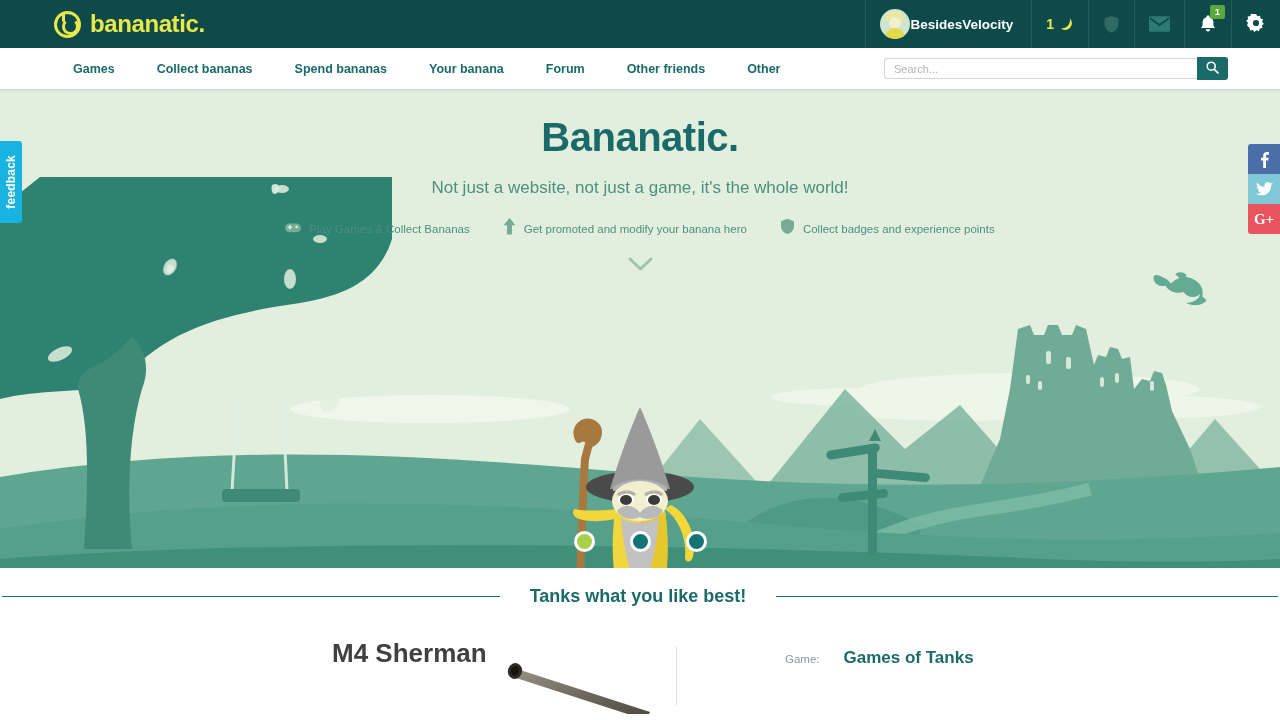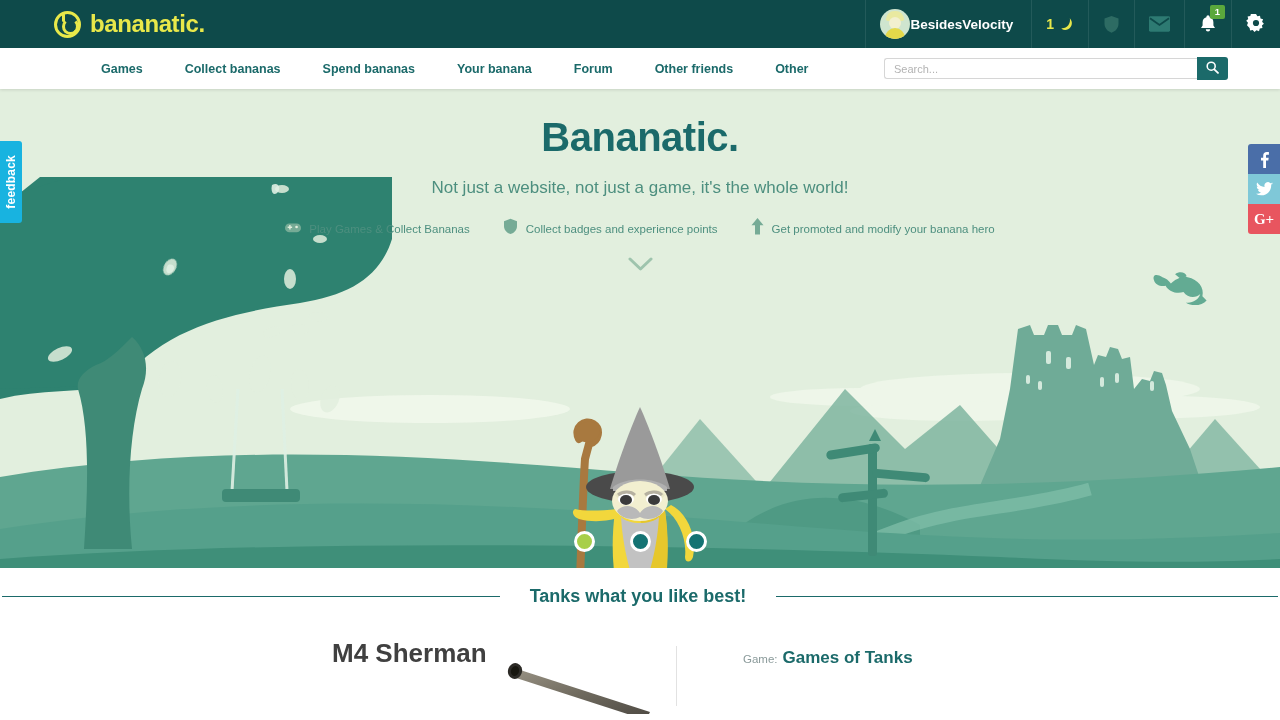--- a/index.html
+++ b/index.html
@@ -61,21 +61,21 @@
     background:#5aa83c; color:#fff; font-size:9.5px; font-weight:bold;
     border-radius:2px; display:flex; align-items:center; justify-content:center;
     padding:0 3px; line-height:1;
   }
 
   
   .navbar {
     height:41px; background:#ffffff; display:flex; align-items:center;
     box-shadow:0 1px 3px rgba(0,0,0,.12); position:relative; z-index:30;
   }
-  .nav-items { display:flex; align-items:center; padding-left:80px; gap:0; }
+  .nav-items { display:flex; align-items:center; padding-left:52px; gap:0; }
   .nav-item {
     font-size:12.5px; font-weight:bold; color:#1b6a6a; padding:0 21px;
     white-space:nowrap; cursor:pointer; text-decoration:none;
   }
 
   .search-wrap { margin-left:auto; margin-right:52px; display:flex; align-items:center; }
   .search-input {
     width:313px; height:21px; border:1px solid #d6d6d6; border-right:none;
     border-radius:3px 0 0 3px; padding:0 9px; font-size:11px;
     color:#555; font-family:"Liberation Sans", sans-serif; outline:none;
@@ -149,21 +149,21 @@
   .choose-title { font-size:18px; font-weight:bold; color:#1b6a6a; white-space:nowrap; }
 
   
   .game-row {
     display:flex; align-items:flex-start; padding:35px 0 0 0; position:relative;
   }
   .game-title {
     position:absolute; left:332px; top:14px; font-size:26px;
     font-weight:bold; color:#404040; white-space:nowrap;
   }
-  .game-meta { position:absolute; left:743px; top:24px; display:flex; align-items:baseline; gap:5px; }
+  .game-meta { position:absolute; left:785px; top:24px; display:flex; align-items:baseline; gap:24px; }
   .game-meta .lbl { font-size:11.5px; color:#8a9a9a; }
   .game-meta .val { font-size:17px; font-weight:bold; color:#1b6a6a; white-space:nowrap; }
   .tank-img { position:absolute; left:500px; top:30px; }
   .divider-v { position:absolute; left:676px; top:22px; width:1px; height:60px; background:#e2e2e2; }
 </style>
 </head>
 <body>
 
 <div class="topbar">
   <div class="logo">
@@ -391,33 +391,33 @@
               <rect x="0" y="3" width="18" height="10" rx="5" fill="#76ab96"></rect>
               <rect x="3" y="6.5" width="5" height="1.6" fill="#e2efde"></rect>
               <rect x="4.7" y="4.8" width="1.6" height="5" fill="#e2efde"></rect>
               <circle cx="13" cy="7" r="1.5" fill="#e2efde"></circle>
             </svg>
         </span>
         <span class="feat-label">Play Games &amp; Collect Bananas</span>
       </div>
       <div class="feat">
         <span>
+          <svg width="13" height="17" viewBox="0 0 13 17">
+              <path d="M6.5 0 12.5 7.2H9v9.3H4V7.2H.5z" fill="#76ab96"></path>
+            </svg>
+        </span>
+        <span class="feat-label">Get promoted and modify your banana hero</span>
+      </div>
+      <div class="feat">
+        <span>
           <svg width="15" height="17" viewBox="0 0 15 17">
               <path d="M7.5 .8 1 3.2v4.7c0 3.8 2.7 7 6.5 8.1 3.8-1.1 6.5-4.3 6.5-8.1V3.2L7.5 .8z" fill="#76ab96"></path>
             </svg>
         </span>
         <span class="feat-label">Collect badges and experience points</span>
-      </div>
-      <div class="feat">
-        <span>
-          <svg width="13" height="17" viewBox="0 0 13 17">
-              <path d="M6.5 0 12.5 7.2H9v9.3H4V7.2H.5z" fill="#76ab96"></path>
-            </svg>
-        </span>
-        <span class="feat-label">Get promoted and modify your banana hero</span>
       </div>
     </div>
 
     <div class="chev-down">
       <span>
         <svg width="25" height="15" viewBox="0 0 25 15">
             <path d="M2 2 L12.5 12 L23 2" stroke="#9ec4ad" stroke-width="3" fill="none" stroke-linecap="round" stroke-linejoin="round"></path>
           </svg>
       </span>
     </div>

